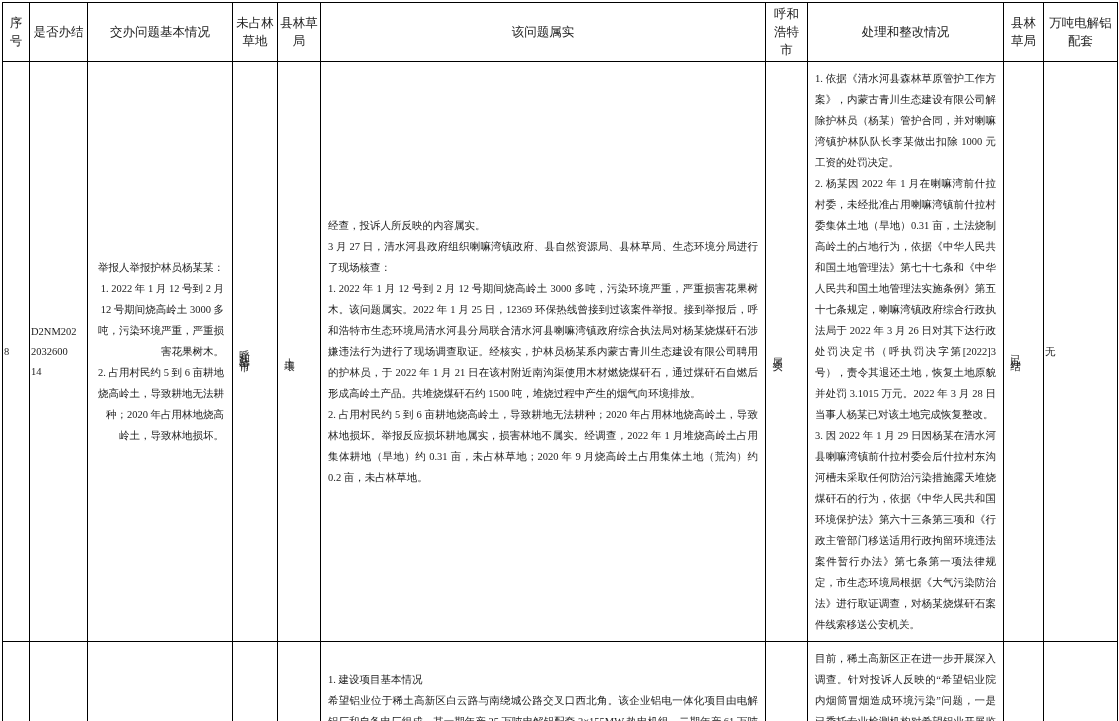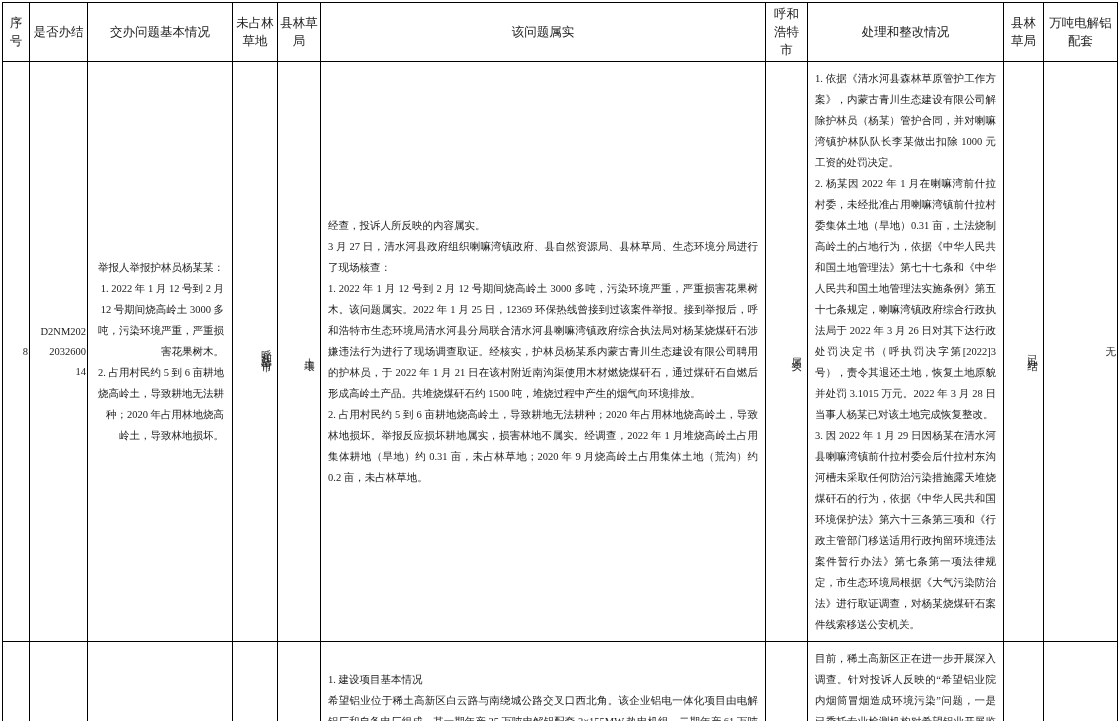--- a/index.html
+++ b/index.html
@@ -31,21 +31,21 @@
   }
   th.hdr {
     font-size: 12.5px;
     font-weight: bold;
     text-align: center;
     line-height: 18px;
     padding: 2px 2px;
     height: 50px;
   }
   td.center {
-    text-align: right;
+    text-align: left;
     font-size: 10.5px;
     line-height: 20px;
   }
   td.pre {
     white-space: pre-line;
   }
   td.body-text {
     font-size: 10.5px;
     line-height: 21px;
     padding: 6px 7px;

